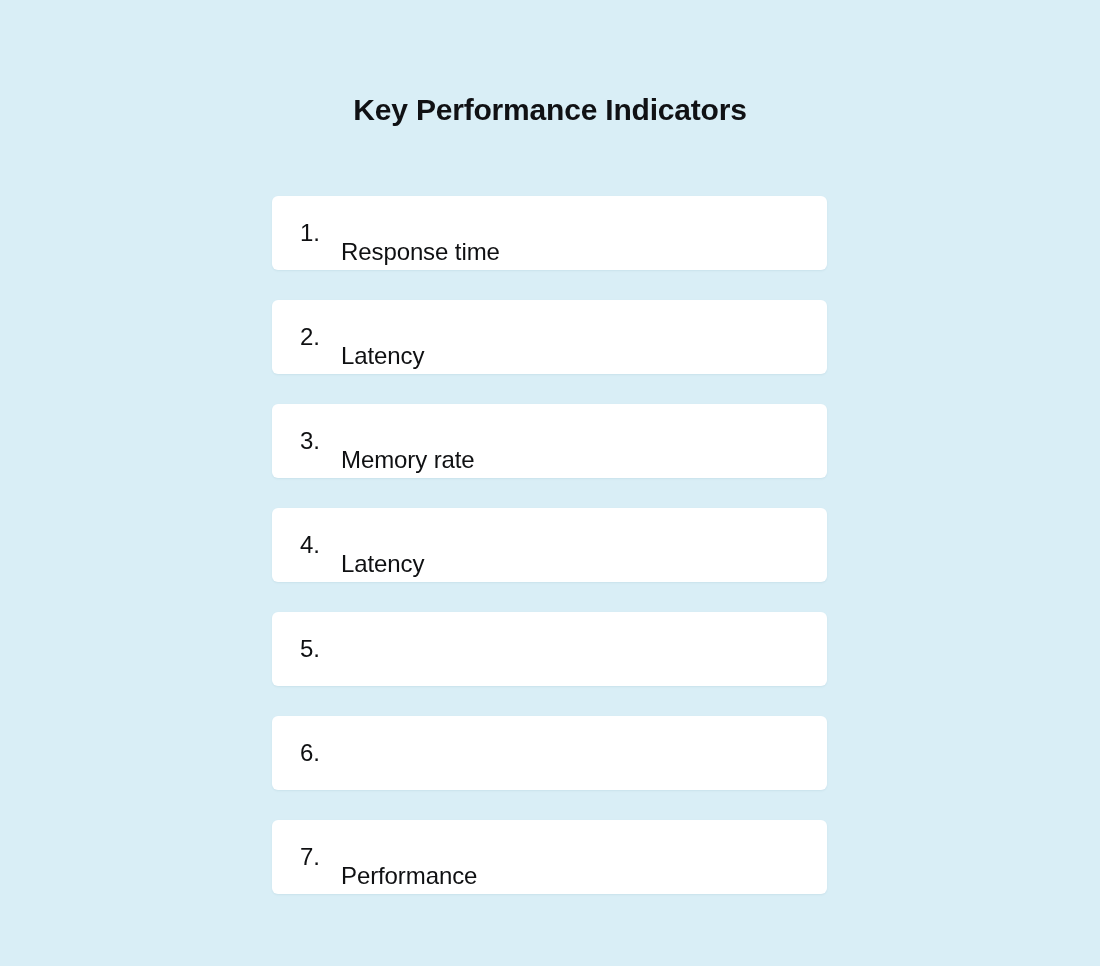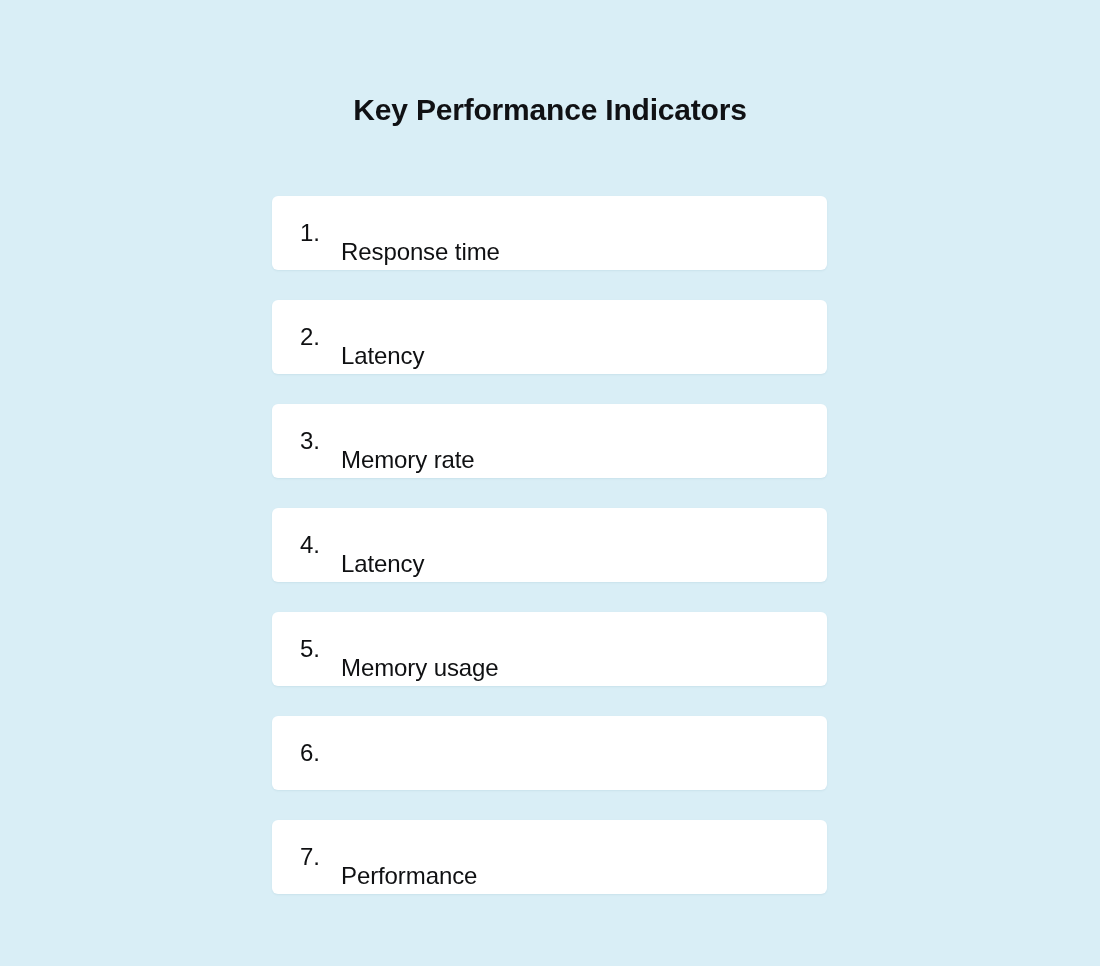--- a/index.html
+++ b/index.html
@@ -97,21 +97,20 @@
       <span class="item-label">Memory rate</span>
     </div>
 
     <div class="card">
       <span class="item-number">4.</span>
       <span class="item-label">Latency</span>
     </div>
 
     <div class="card">
       <span class="item-number">5.</span>
-      <span class="item-label">Memory usage</span>
     </div>
 
     <div class="card">
       <span class="item-number">6.</span>
     </div>
 
     <div class="card">
       <span class="item-number">7.</span>
       <span class="item-label">Performance</span>
     </div>

